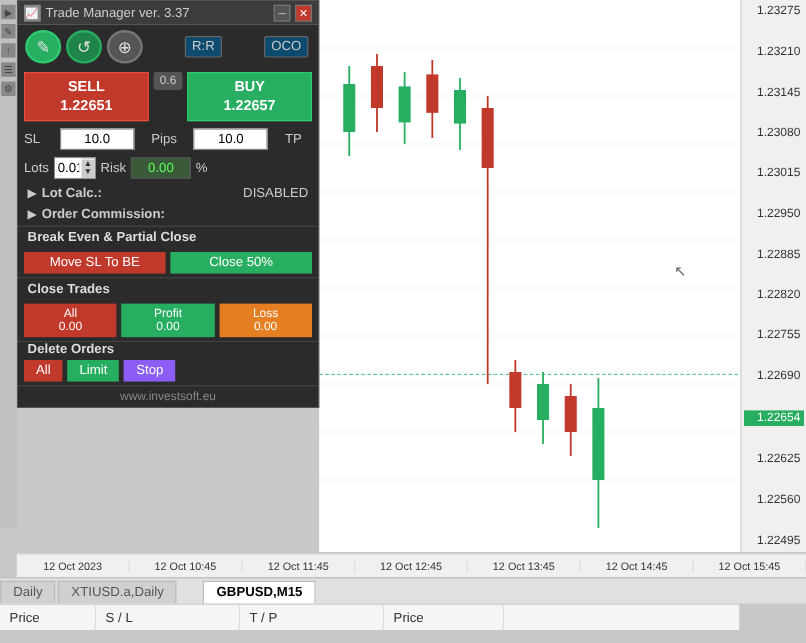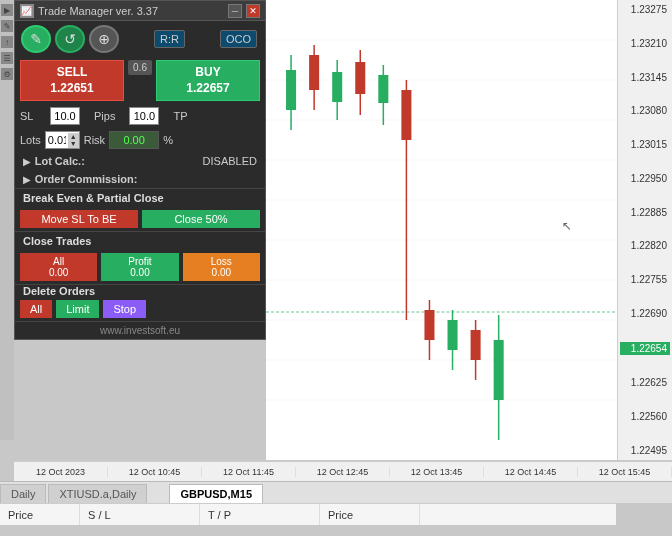--- a/index.html
+++ b/index.html
@@ -164,21 +164,21 @@
       padding: 3px 5px;
       gap: 14px;
       background: #2b2b2b;
     }
     .sltp-label {
       color: #ccc;
       font-size: 11px;
       min-width: 16px;
     }
     .sltp-input {
-      width: 30px;
+      width: 62px;
       background: #fff;
       color: #000;
       border: 1px solid #888;
       font-size: 11px;
       padding: 2px 3px;
       text-align: center;
     }
     .pips-label {
       color: #ccc;
       font-size: 11px;

